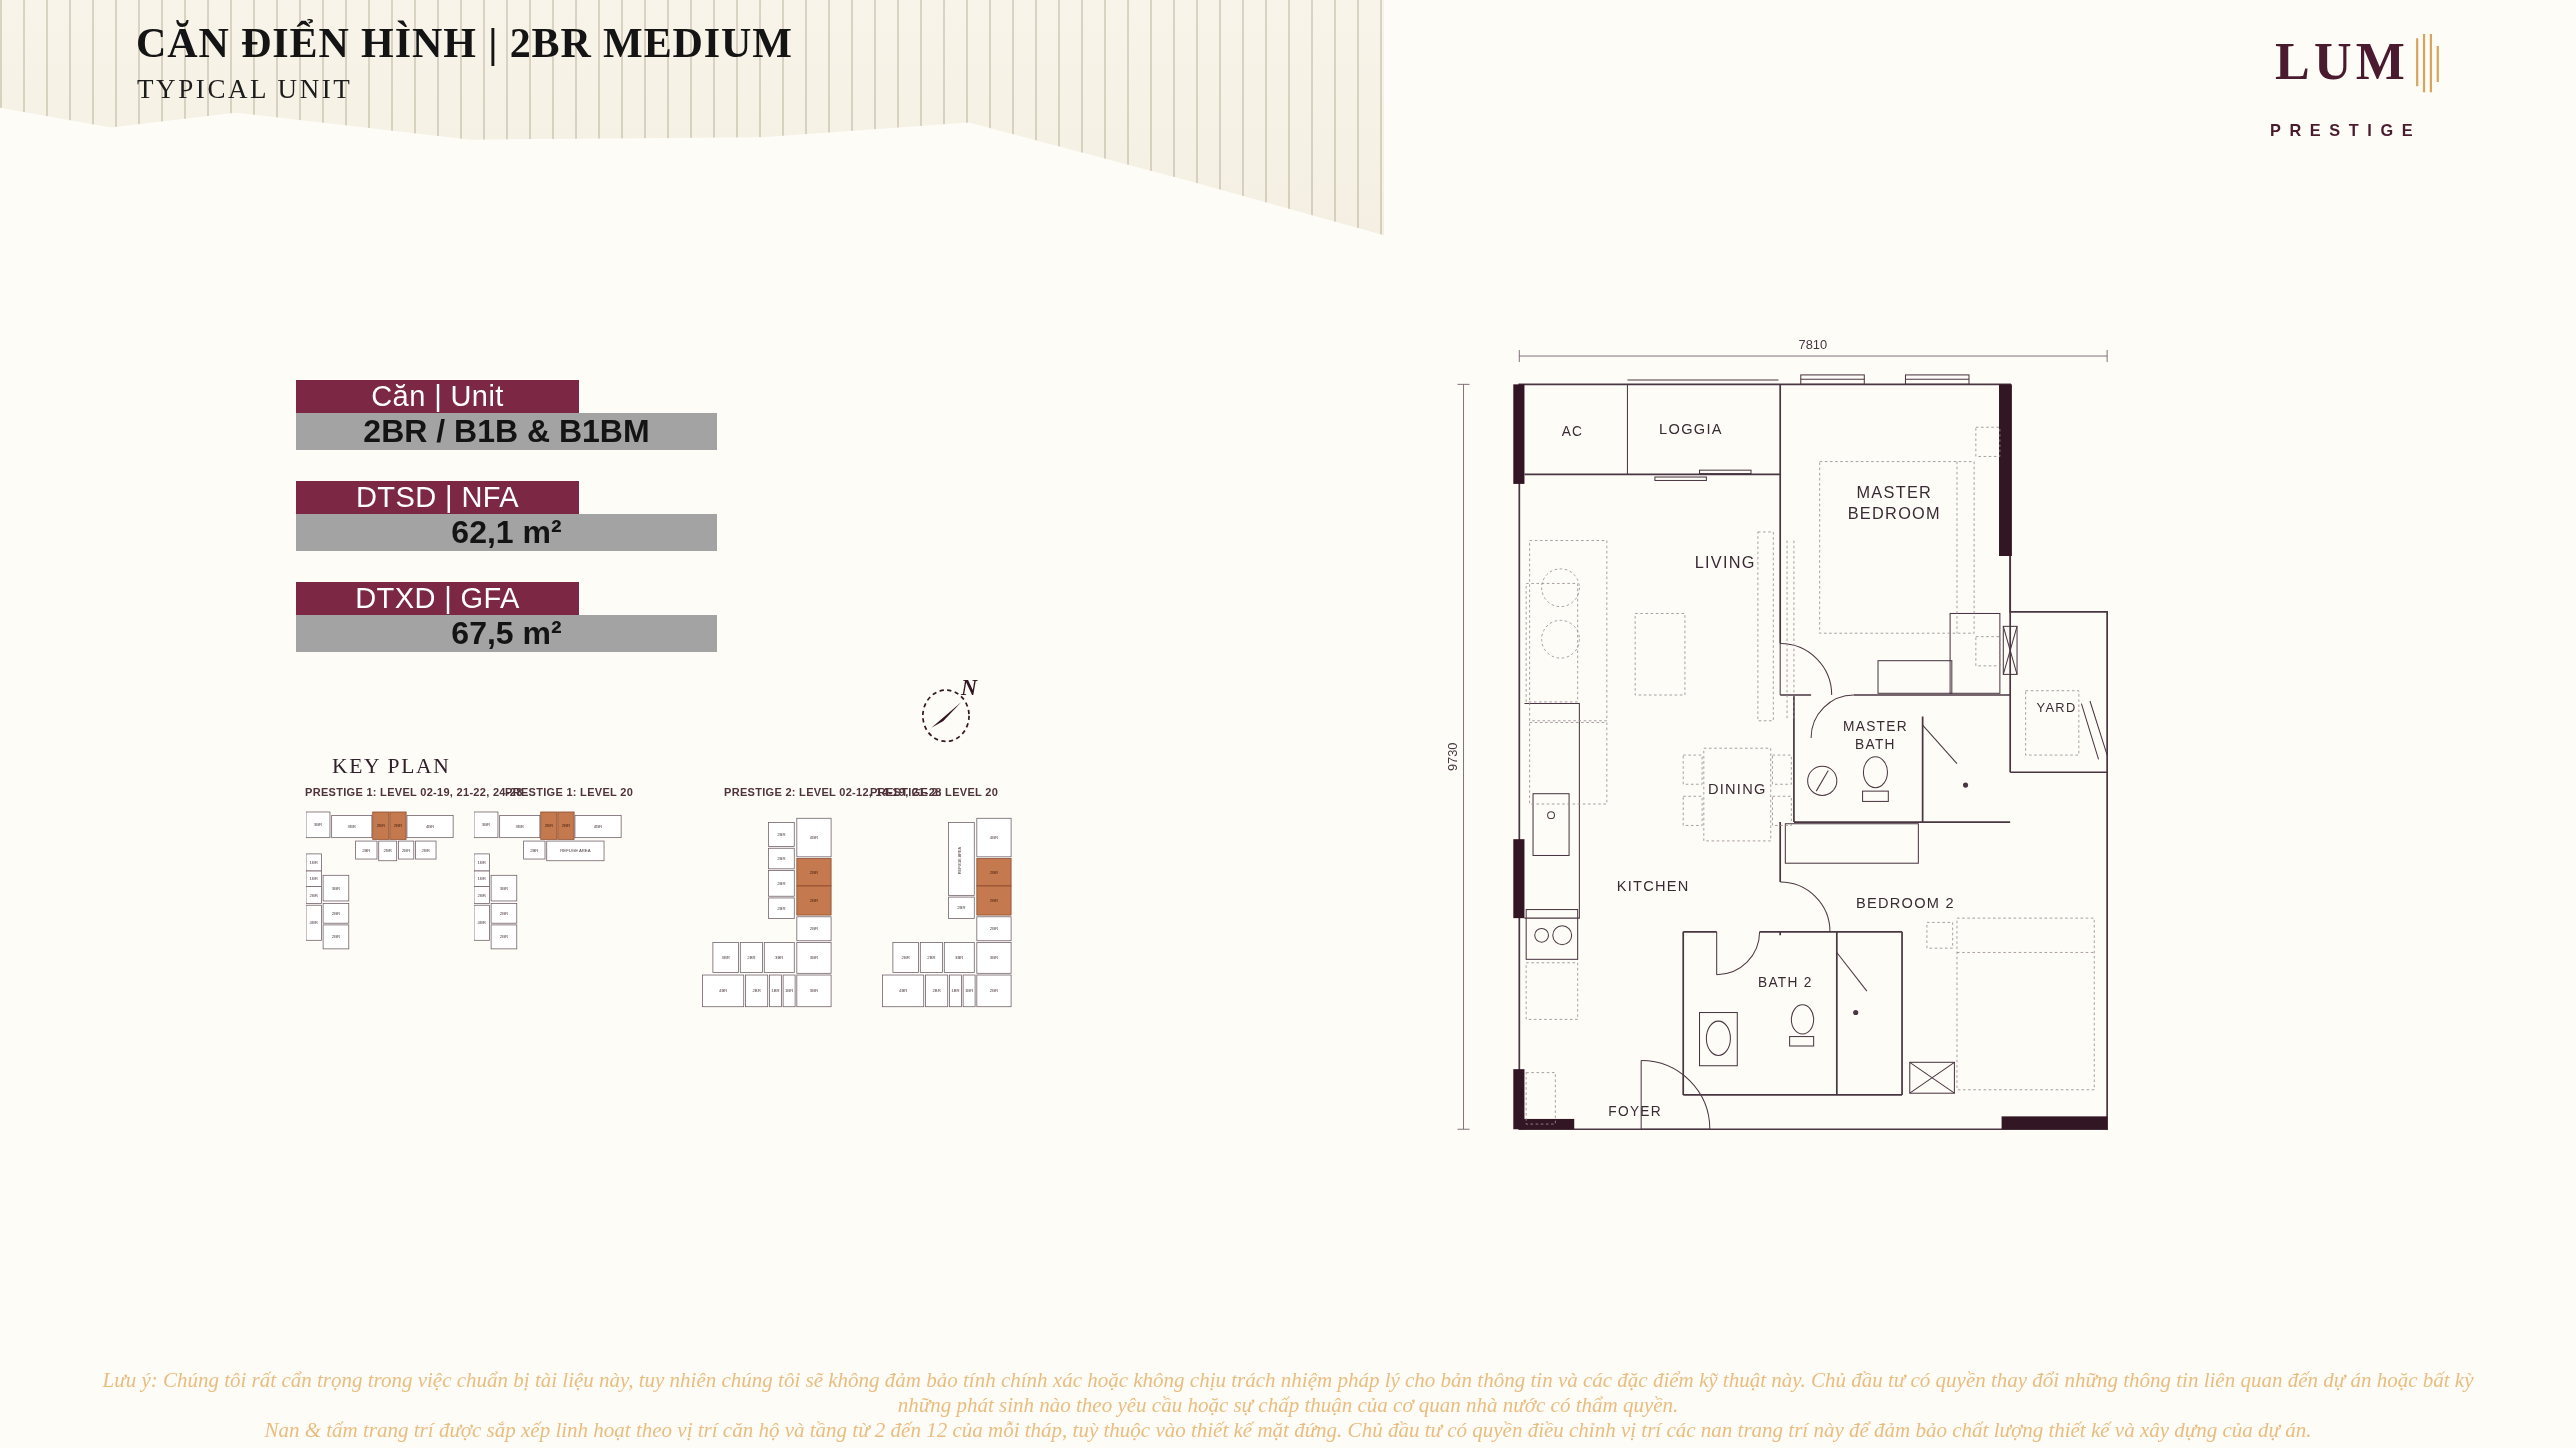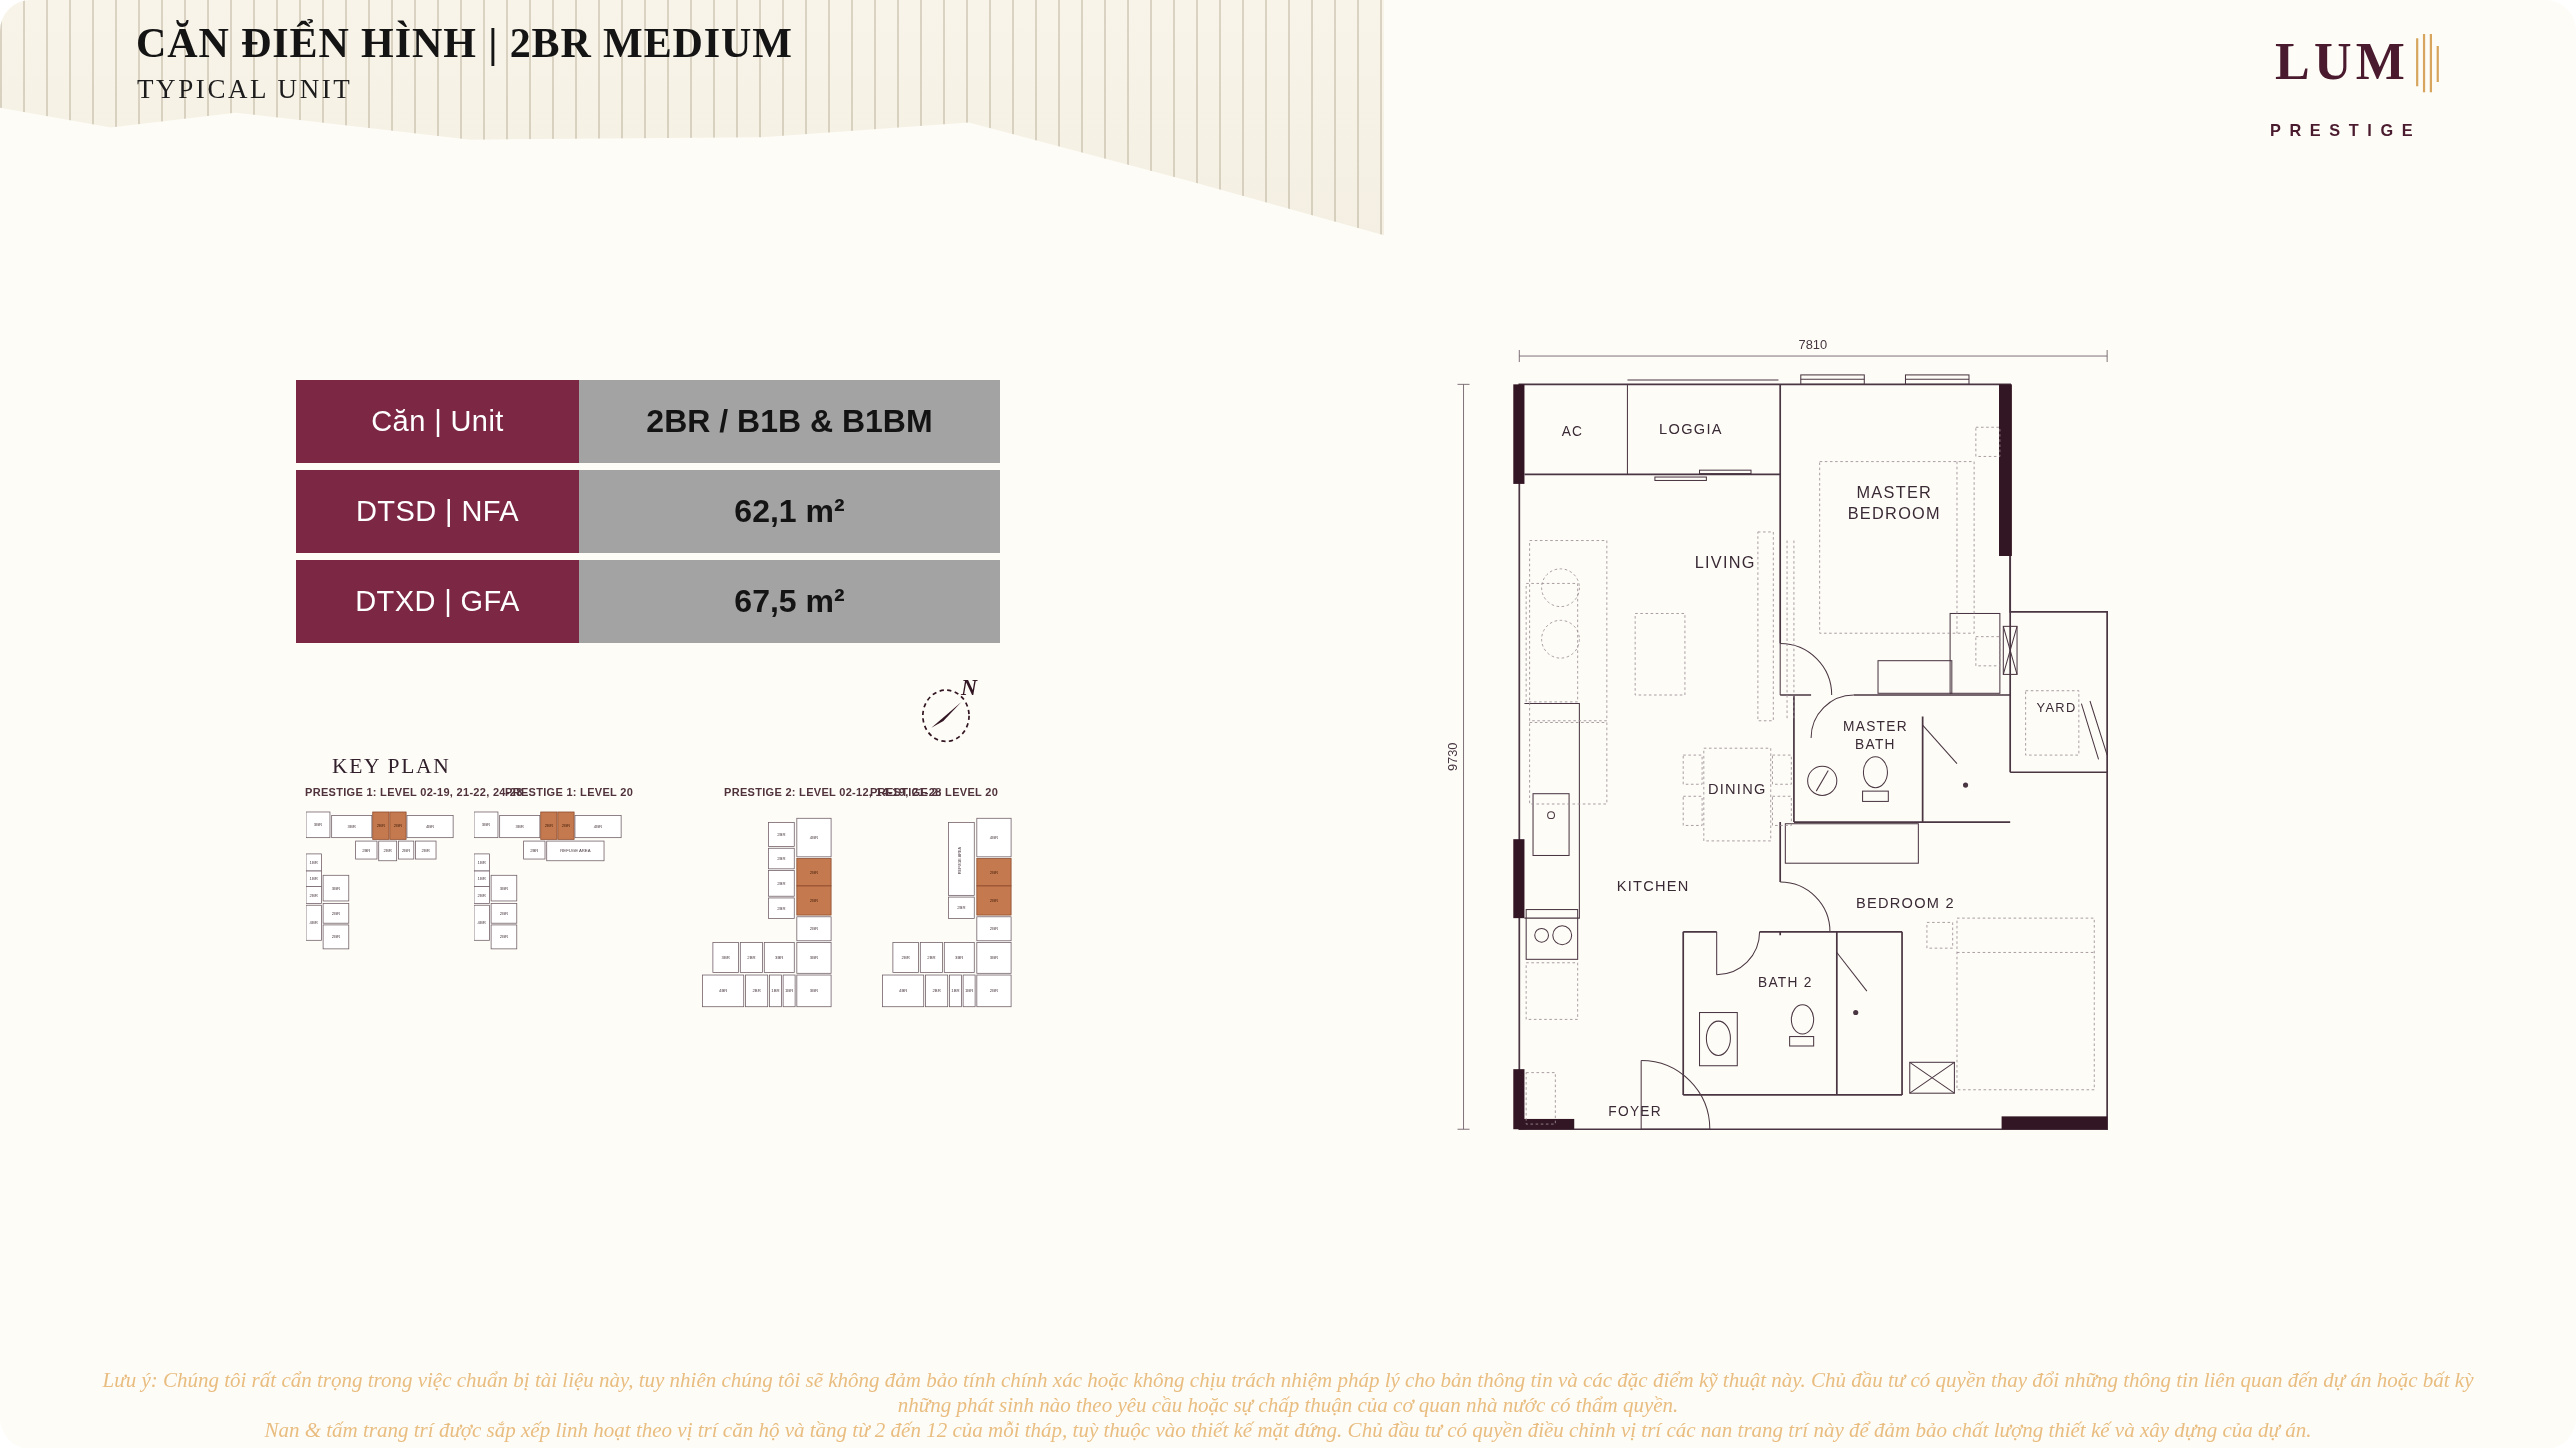--- a/index.html
+++ b/index.html
@@ -1,38 +1,38 @@
 <!DOCTYPE html>
 <html style="font-size:13.7px"><head>
 <meta charset="utf-8">
 <style>
   html,body{margin:0;padding:0;}
   .page{position:relative;width:2576px;height:1449px;background:#fdfcf7;overflow:hidden;
-        font-family:"Liberation Sans",sans-serif;border-radius:31px;}
+        font-family:"Liberation Sans",sans-serif;}
   
   .stripe-band{position:absolute;left:0;top:0;width:1384px;height:245px;
     background:
       repeating-linear-gradient(90deg, rgba(140,125,95,.28) 0 1.7px, rgba(0,0,0,0) 1.7px 23px),
       linear-gradient(#f8f4e9,#f4efe2);
     clip-path:polygon(0 0,100% 0,100% 96%,86% 74%,70% 50%,55% 56%,34% 57%,17% 46%,8% 52%,0 44%);}
   .page-title{position:absolute;left:136px;top:19px;font-family:"Liberation Serif",serif;
     font-weight:700;font-size:42px;color:#141414;letter-spacing:0.9px;white-space:nowrap;}
   .page-subtitle{position:absolute;left:137px;top:74px;font-family:"Liberation Serif",serif;
     font-size:27px;color:#1c1c1c;letter-spacing:2.6px;white-space:nowrap;}
   
   .logo{position:absolute;left:2251px;top:29px;width:258px;color:#4a1b2e;}
   .logo-row{display:flex;align-items:center;margin-left:24px;}
   .logo-word{font-family:"Liberation Serif",serif;font-weight:700;font-size:52px;
     letter-spacing:4.3px;line-height:60px;}
   .logo-bars{margin-left:6.9px;margin-top:5.2px;}
   .logo-tagline{margin-top:27px;margin-left:19px;font-size:16.3px;font-weight:700;
     letter-spacing:8.6px;color:#4a1b2e;}
   
   .unit-table{position:absolute;left:296px;top:380px;width:704px;}
-  .ut-row{display:flex;margin-bottom:6.9px;height:83px;}
+  .ut-row{display:flex;margin-bottom:6.9px;height:94px;flex-direction:column;}
   .ut-label{width:283px;background:#7c2844;color:#fff;font-size:29px;
     display:flex;align-items:center;justify-content:center;letter-spacing:0.4px;}
   .ut-value{width:421px;background:#a3a3a3;color:#141414;font-size:32px;font-weight:700;
     display:flex;align-items:center;justify-content:center;}
   
   .keyplan-heading{position:absolute;left:332px;top:754px;font-family:"Liberation Serif",serif;
     font-size:21.5px;color:#31202c;letter-spacing:1.7px;}
   .kp-title{position:absolute;top:786px;font-size:11px;font-weight:700;color:#4f323c;
     letter-spacing:0.3px;white-space:nowrap;}
   .kp-svg{position:absolute;}

